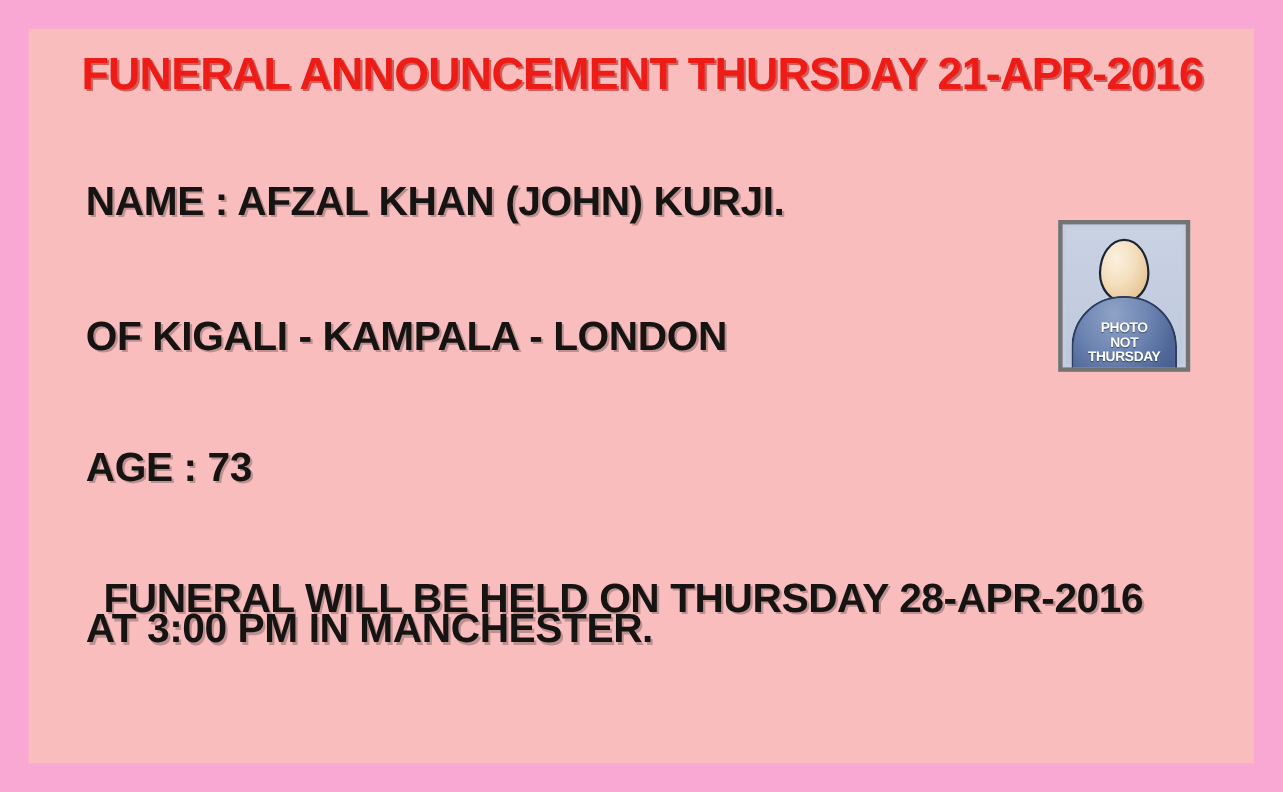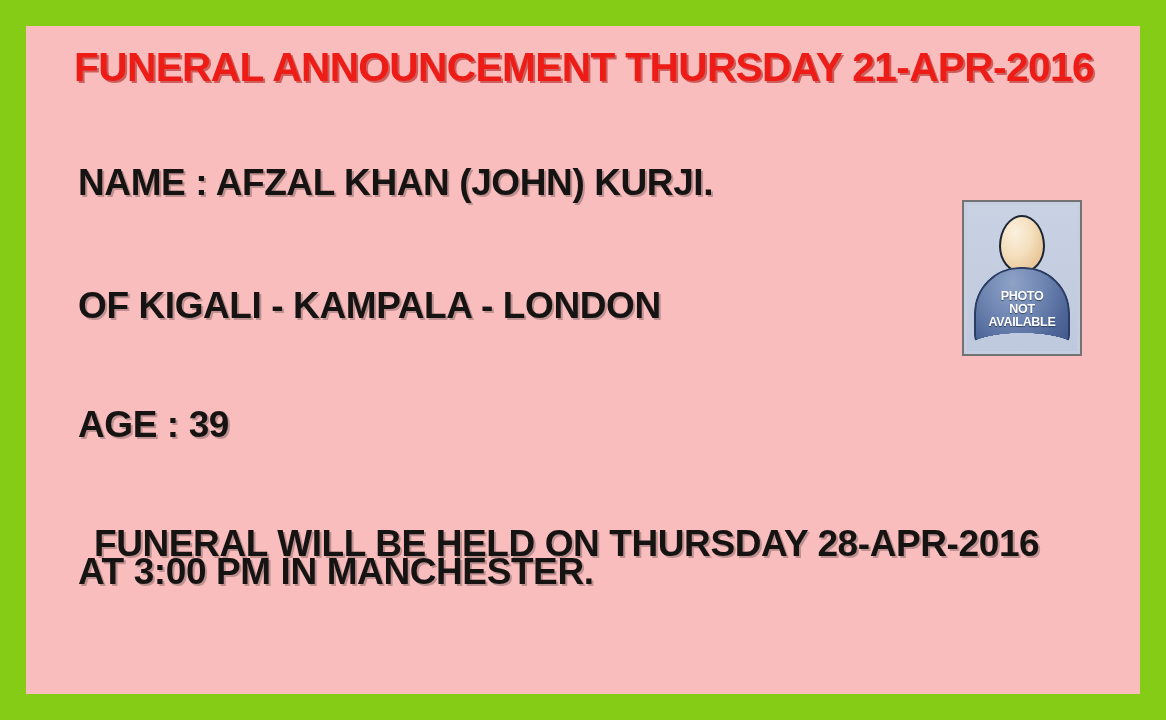--- a/index.html
+++ b/index.html
@@ -12,21 +12,21 @@
     height: 720px;
     overflow: hidden;
     font-family: "Liberation Sans", sans-serif;
   }
 
   
   #poster {
     position: relative;
     width: 1166px;
     height: 720px;
-    background: #84cc16;
+    background: #f9a8d4;
     box-sizing: border-box;
   }
 
   
   #card {
     position: absolute;
     left: 26px;
     top: 26px;
     width: 1114px;
     height: 668px;
@@ -70,23 +70,23 @@
   #line-age       { top: 377px; }
   #line-funeral-1 { top: 496px; margin-left: 16px; }
   #line-funeral-2 { top: 524px; }
 
   
   #photo-placeholder {
     position: absolute;
     left: 936px;
     top: 174px;
     width: 120px;
-    height: 156px;
+    height: 138px;
     background: #C4CEE0;
-    border: 2px solid #737373;
+    border: 4px solid #737373;
     box-sizing: border-box;
     overflow: hidden;
   }
   #photo-placeholder .pp-inner {
     position: absolute;
     inset: 3px;
     background: linear-gradient(180deg, #C9D2E3 0%, #BFC9DD 100%);
   }
   .pp-head {
     position: absolute;
@@ -137,32 +137,32 @@
 <div id="poster">
 
   <div id="card">
 
     <div class="headline">FUNERAL ANNOUNCEMENT THURSDAY 21-APR-2016</div>
 
     <div class="bodyline" id="line-origin">OF KIGALI - KAMPALA - LONDON</div>
 
     <div class="bodyline" id="line-name">NAME : AFZAL KHAN (JOHN)  KURJI.</div>
 
-    <div class="bodyline" id="line-age">AGE :  39</div>
+    <div class="bodyline" id="line-age">AGE :  73</div>
 
     <div class="bodyline" id="line-funeral-1">FUNERAL WILL BE HELD ON THURSDAY 28-APR-2016</div>
 
     <div class="bodyline" id="line-funeral-2">AT 3:00 PM IN MANCHESTER.</div>
 
     <div id="photo-placeholder">
       <div class="pp-inner">
         <div class="pp-head"></div>
         <div class="pp-body"></div>
         <div class="pp-caption">
           <span>PHOTO</span>
           <span>NOT</span>
-          <span>AVAILABLE</span>
+          <span>THURSDAY</span>
         </div>
       </div>
     </div>
 
   </div>
 </div>
 
 </body></html>

